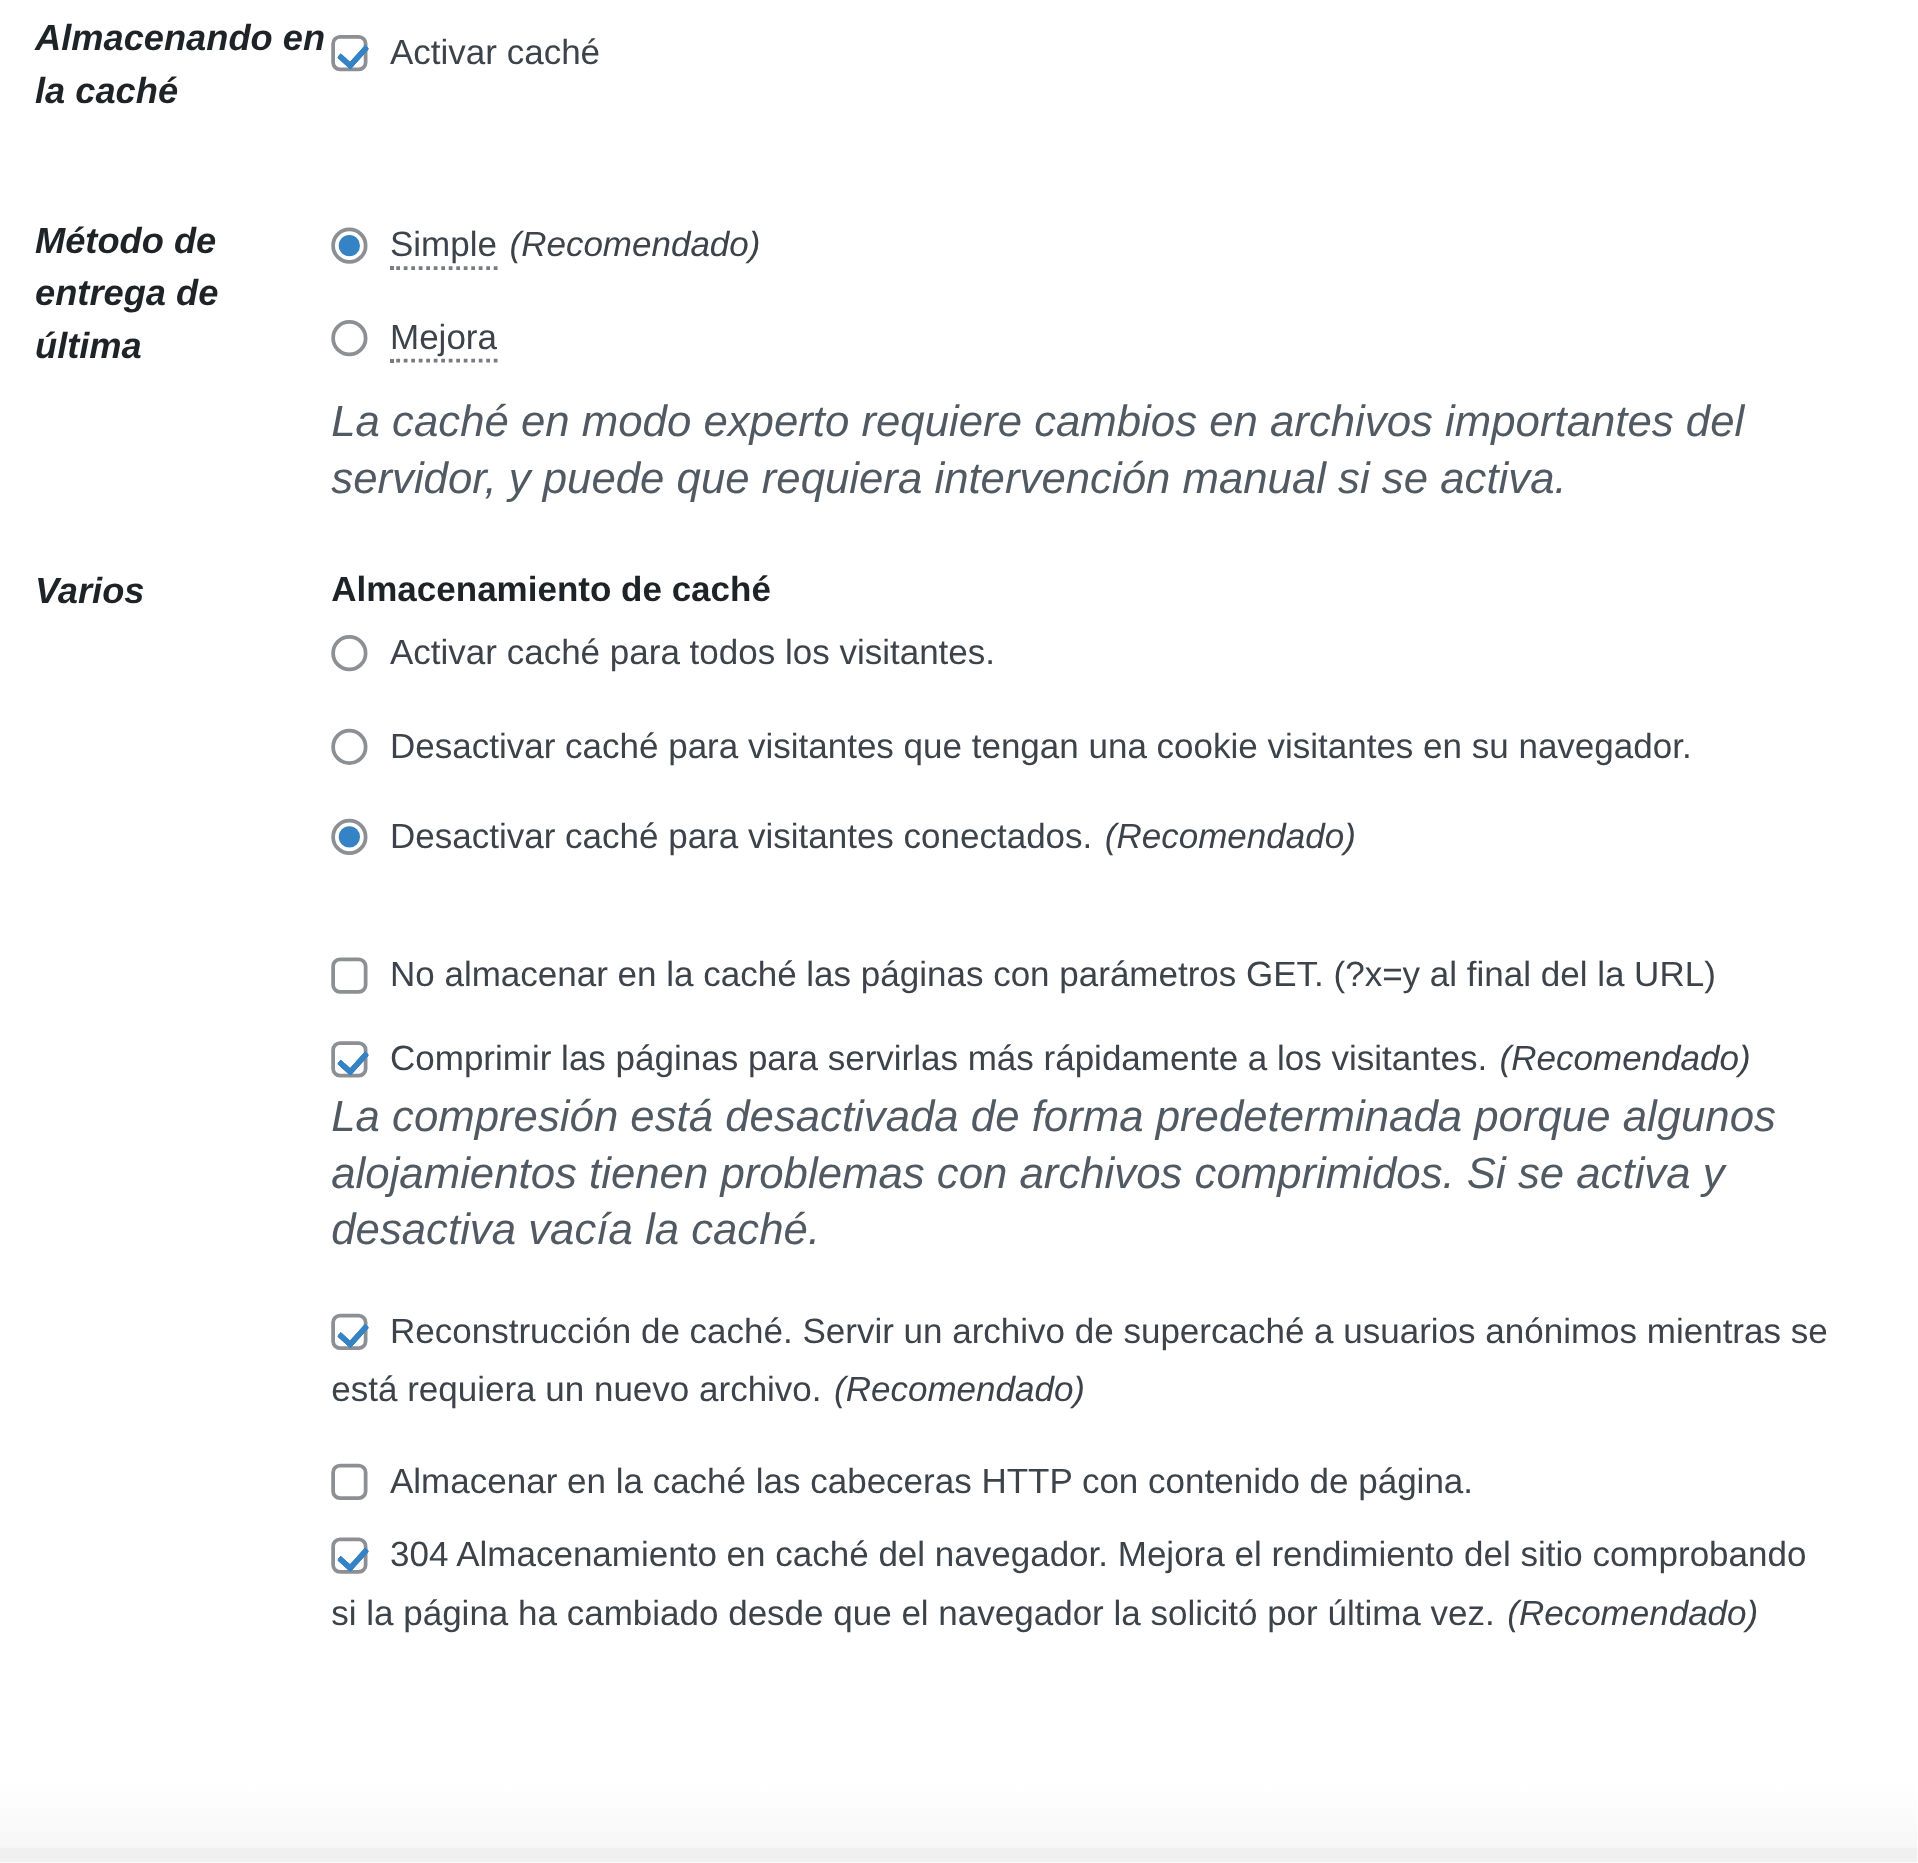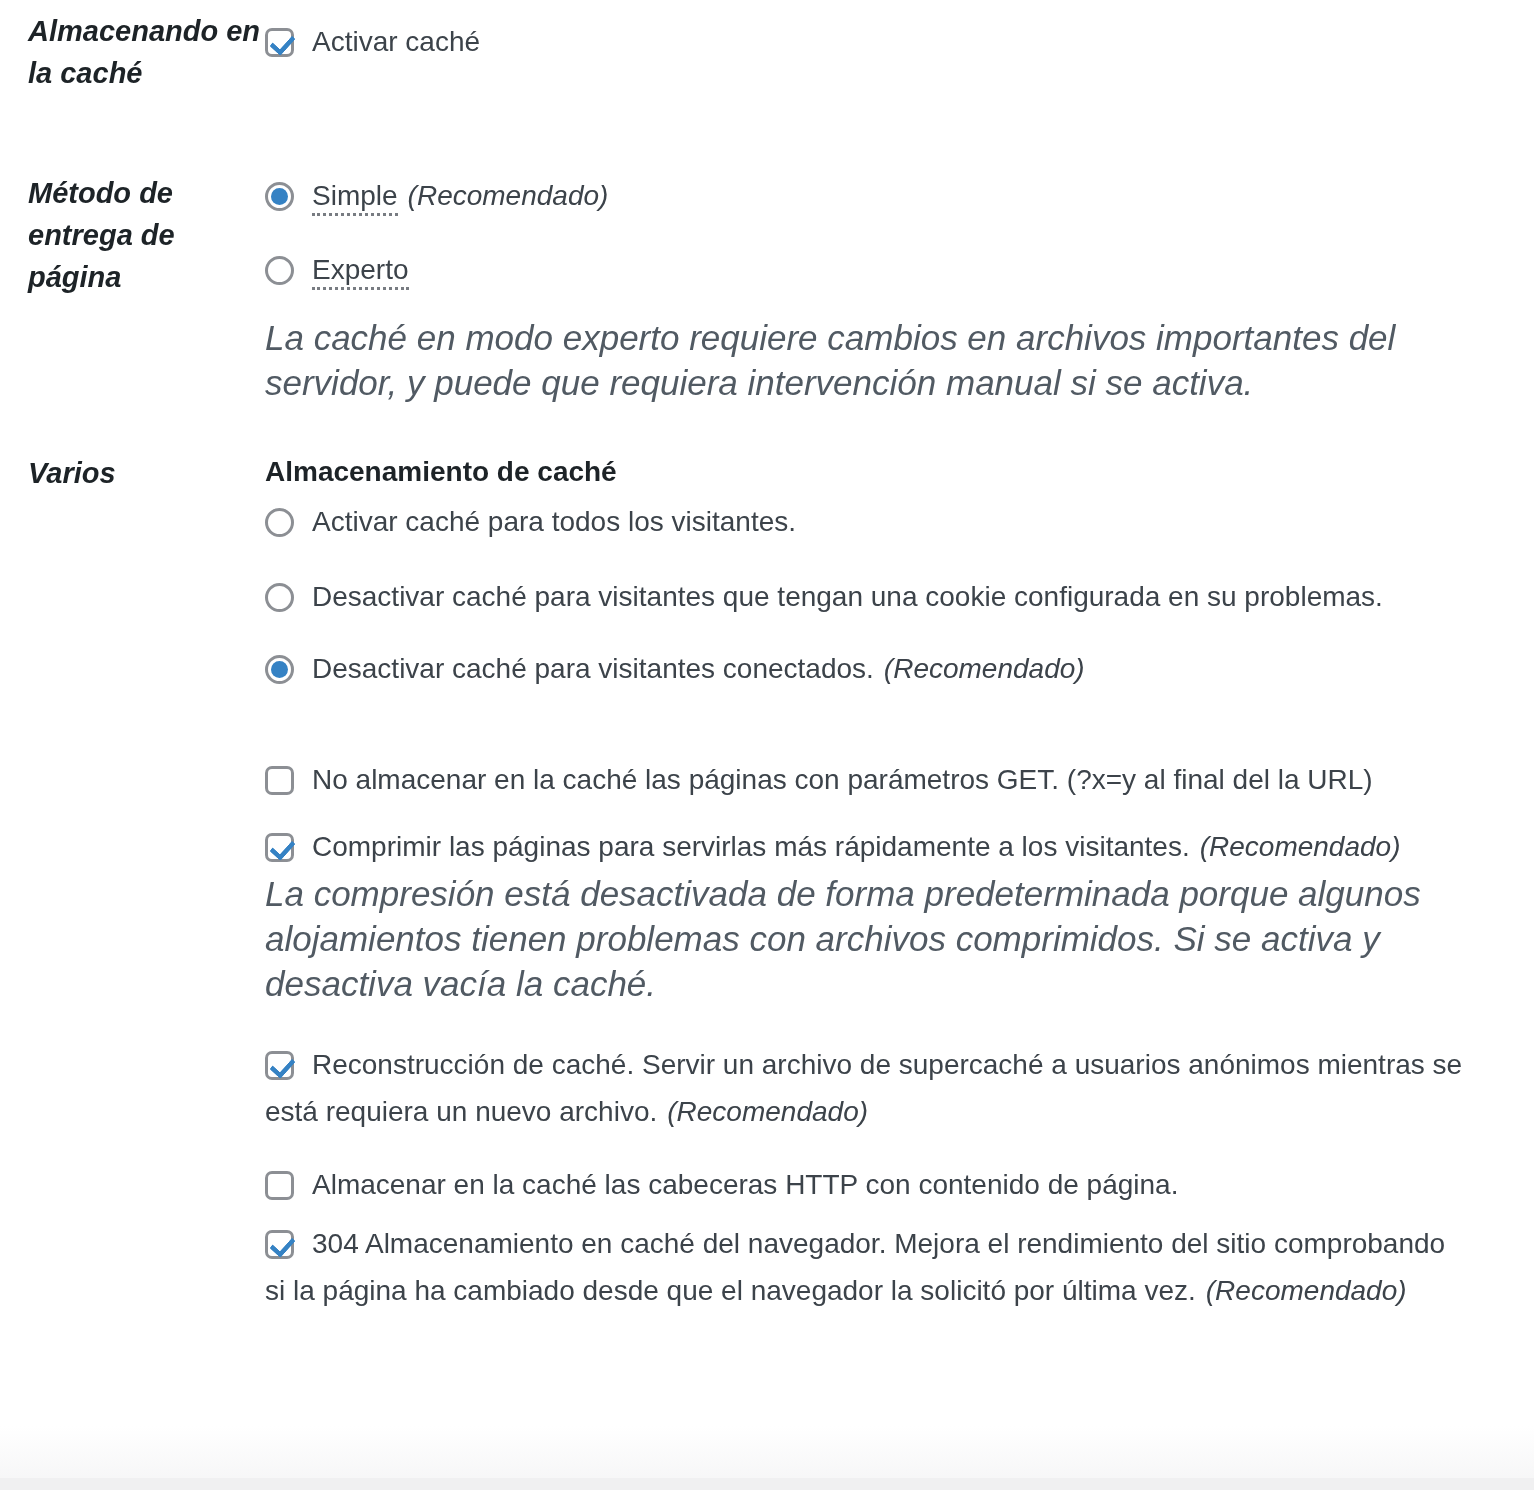--- a/index.html
+++ b/index.html
@@ -107,47 +107,47 @@
   <div class="form-row r1">
     <div class="row-label">Almacenando en la caché</div>
     <div class="row-control">
       <label class="opt">
         <span class="cbox on"></span><span class="opt-text">Activar caché</span>
       </label>
     </div>
   </div>
 
   <div class="form-row r2">
-    <div class="row-label">Método de entrega de página</div>
+    <div class="row-label">Método de entrega de última</div>
     <div class="row-control">
 
       <label class="opt opt-simple">
         <span class="rad on"></span><span class="opt-text dotted">Simple</span><em class="note">(Recomendado)</em>
       </label>
 
       <label class="opt opt-experto">
-        <span class="rad"></span><span class="opt-text dotted">Experto</span>
+        <span class="rad"></span><span class="opt-text dotted">Mejora</span>
       </label>
 
       <p class="desc desc-expert">La caché en modo experto requiere cambios en archivos importantes del servidor, y puede que requiera intervención manual si se activa.</p>
     </div>
   </div>
 
   <div class="form-row r3">
     <div class="row-label">Varios</div>
     <div class="row-control">
 
       <div class="group-heading">Almacenamiento de caché</div>
 
       <label class="opt opt-r1">
         <span class="rad"></span><span class="opt-text">Activar caché para todos los visitantes.</span>
       </label>
 
       <label class="opt opt-r2">
-        <span class="rad"></span><span class="opt-text">Desactivar caché para visitantes que tengan una cookie configurada en su problemas.</span>
+        <span class="rad"></span><span class="opt-text">Desactivar caché para visitantes que tengan una cookie visitantes en su navegador.</span>
       </label>
 
       <label class="opt opt-r3">
         <span class="rad on"></span><span class="opt-text">Desactivar caché para visitantes conectados.</span><em class="note">(Recomendado)</em>
       </label>
 
       <label class="opt opt-c1">
         <span class="cbox"></span><span class="opt-text">No almacenar en la caché las páginas con parámetros GET. (?x=y al final del la URL)</span>
       </label>
 

